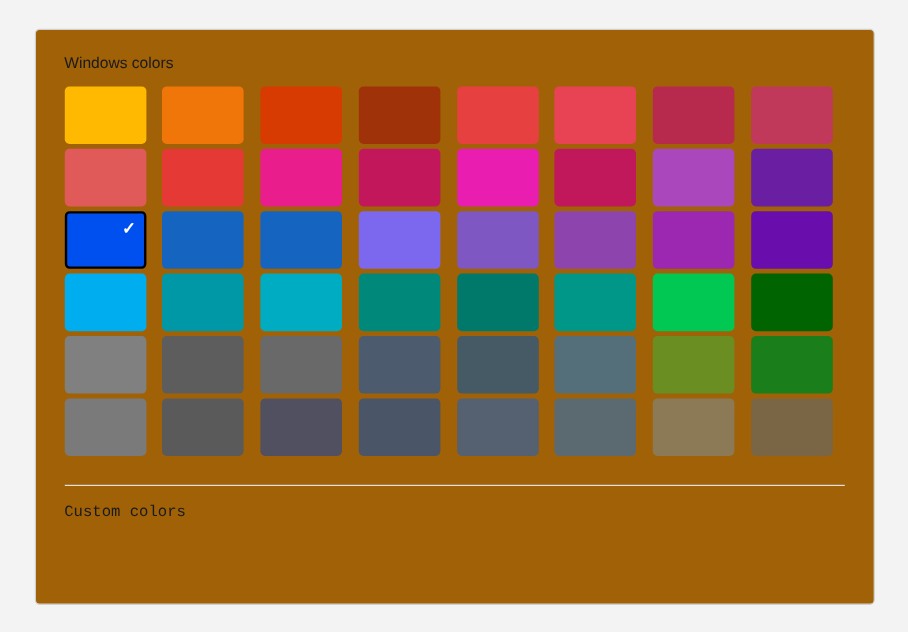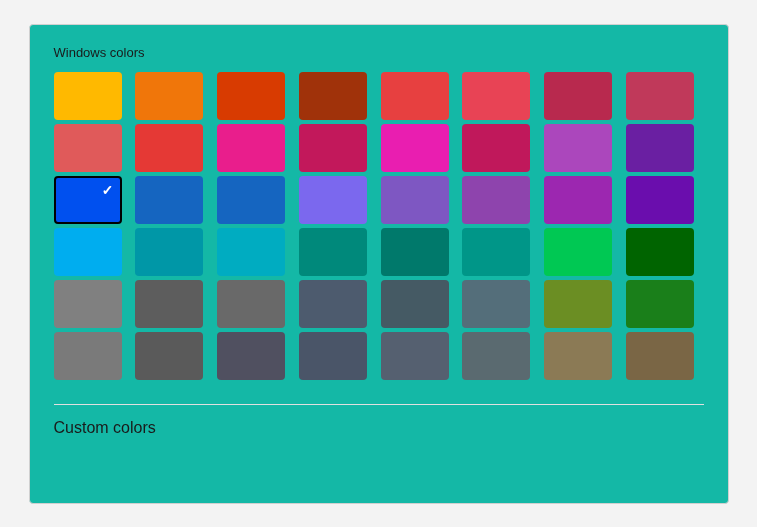--- a/index.html
+++ b/index.html
@@ -6,21 +6,21 @@
     body {
       background: #f3f3f3;
       font-family: 'Segoe UI', sans-serif;
       display: flex;
       align-items: center;
       justify-content: center;
       width: 757px;
       height: 527px;
     }
     .panel {
-      background: #14b8a6;
+      background: #a16207;
       border: 1px solid #d0d0d0;
       border-radius: 4px;
       padding: 20px 24px 20px 24px;
       width: 700px;
       min-height: 480px;
       display: flex;
       flex-direction: column;
     }
     .section-title {
       font-size: 13px;
@@ -59,23 +59,24 @@
       border: none;
       border-top: 1px solid #e0e0e0;
       margin: 16px 0 14px 0;
     }
     .footer {
       display: flex;
       align-items: center;
       justify-content: space-between;
     }
     .custom-colors-label {
-      font-size: 16px;
+      font-size: 13px;
       color: #1a1a1a;
       font-weight: 400;
+      font-family: Liberation Mono, monospace;
     }
     .view-colors-btn {
       border: 1px solid #c0c0c0;
       background: #ffffff;
       border-radius: 4px;
       padding: 8px 20px;
       font-size: 14px;
       cursor: pointer;
       color: #1a1a1a;
       font-family: 'Segoe UI', sans-serif;

